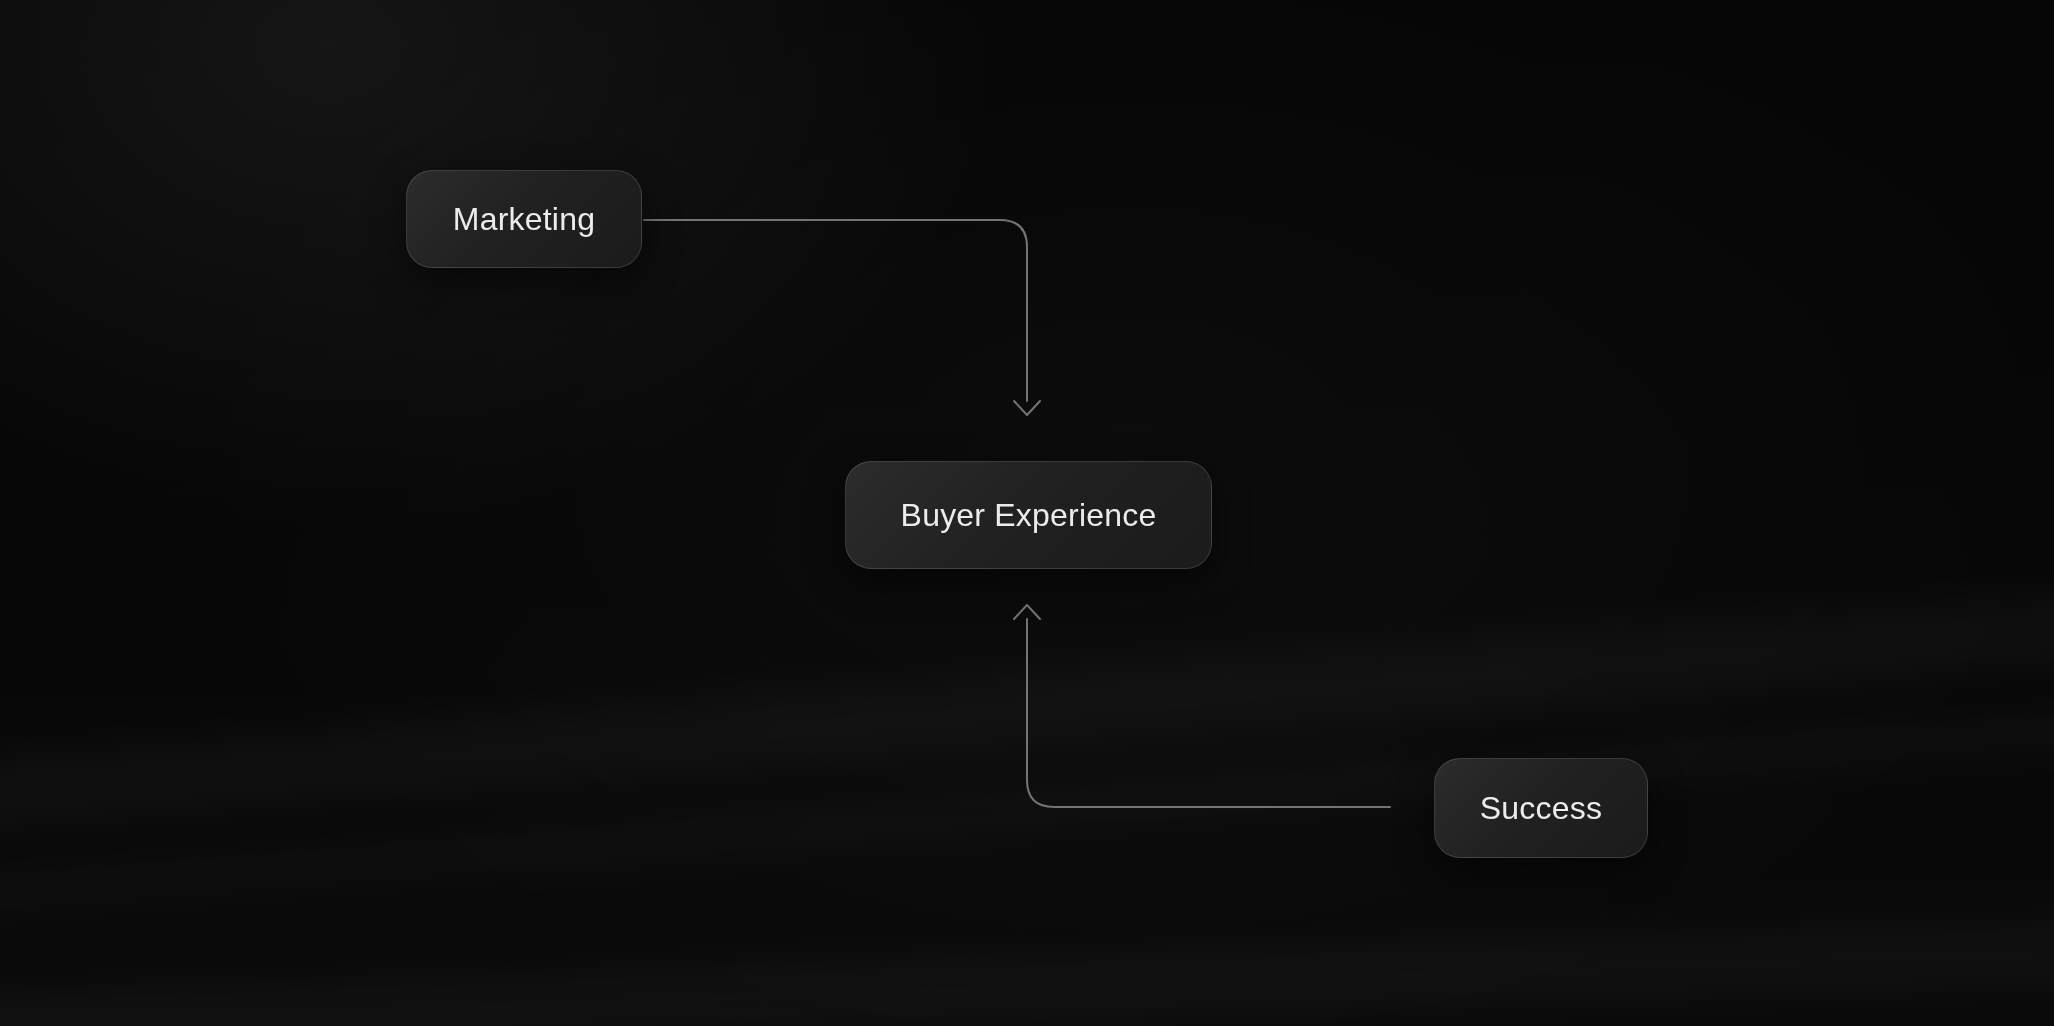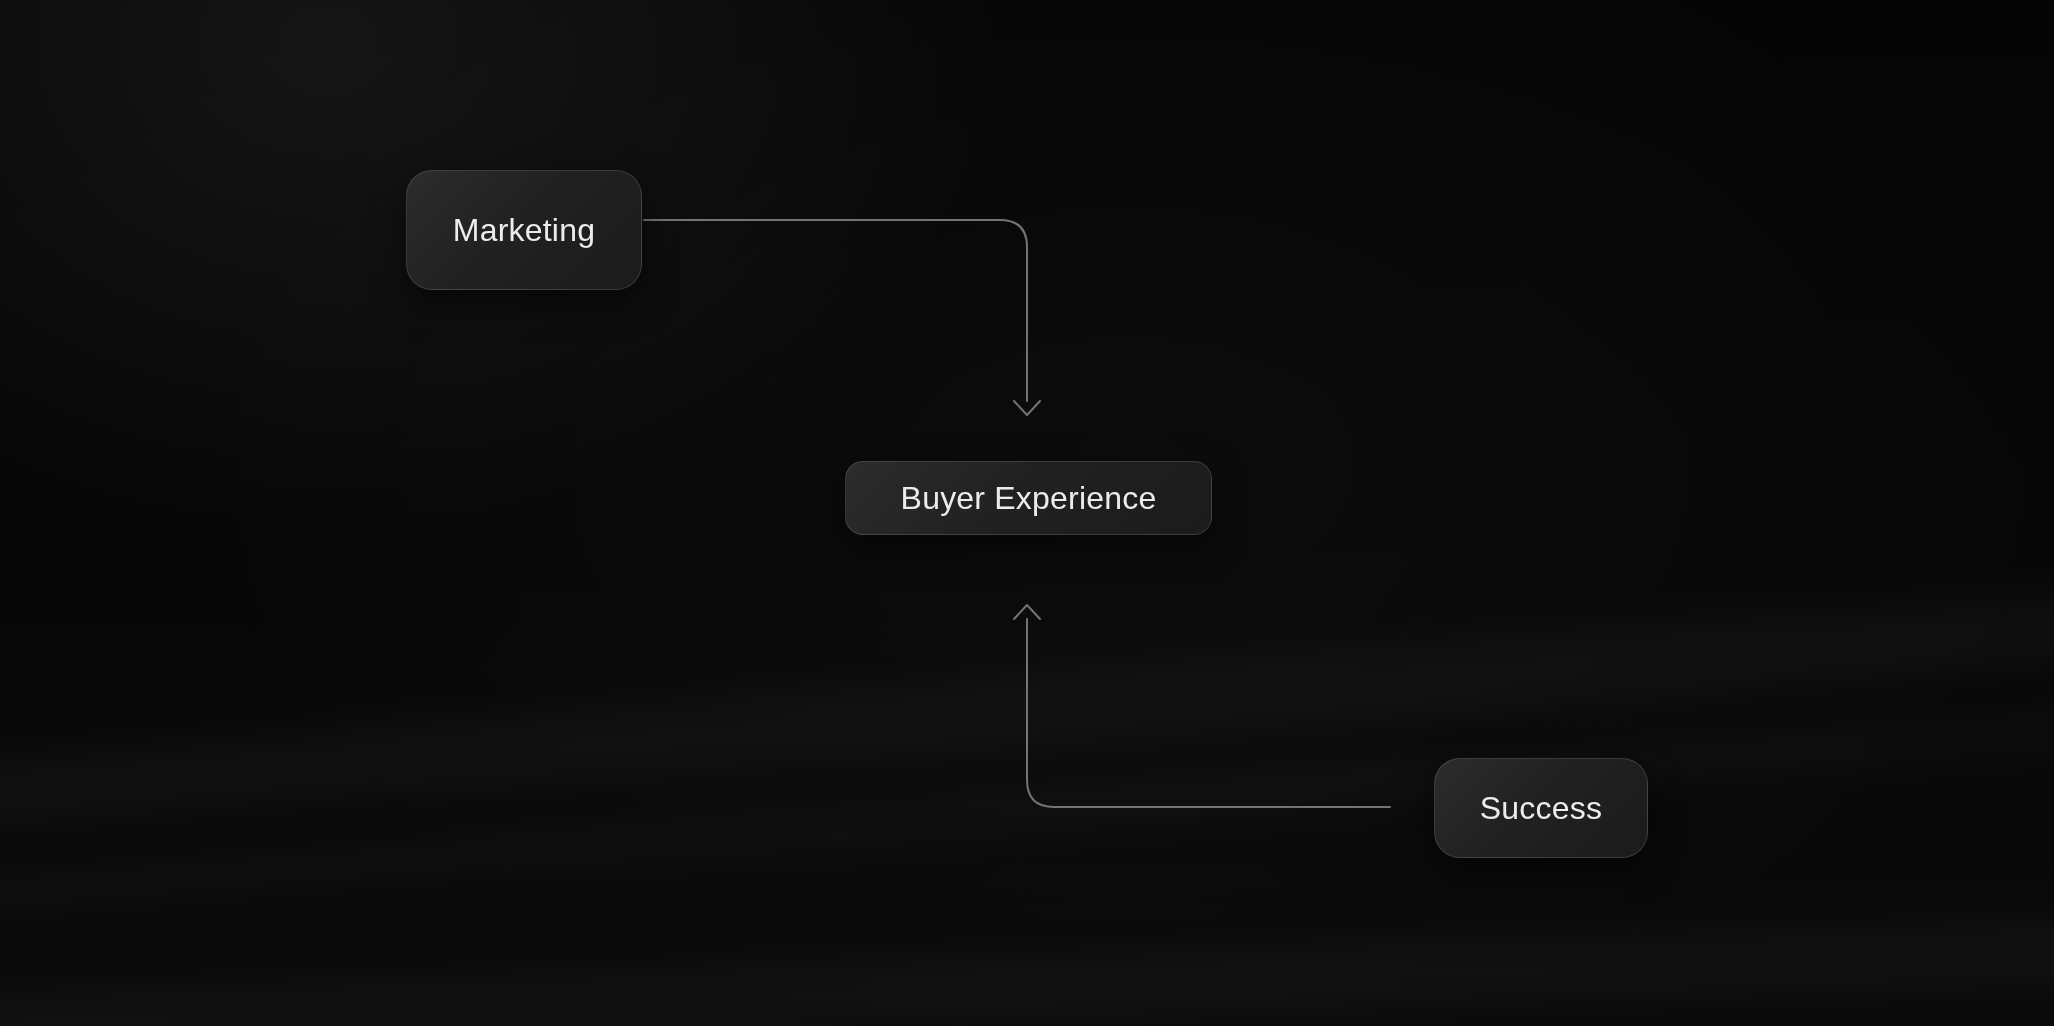--- a/index.html
+++ b/index.html
@@ -64,22 +64,22 @@
     background: linear-gradient(135deg, #2c2c2c 0%, #212121 45%, #1b1b1b 100%);
     border: 1px solid rgba(255,255,255,0.13);
     border-radius: 26px;
     box-shadow: 0 12px 34px rgba(0,0,0,0.55);
     color: #ececec;
     font-size: 32px;
     letter-spacing: 0.2px;
     white-space: nowrap;
   }
 
-  .node-marketing        { left: 406px;  top: 170px; width: 236px; height: 120px; }
-  .node-buyer-experience { left: 845px;  top: 461px; width: 367px; height: 74px; border-radius: 18px; }
+  .node-marketing        { left: 406px;  top: 170px; width: 236px; height: 98px; }
+  .node-buyer-experience { left: 845px;  top: 461px; width: 367px; height: 108px; }
   .node-success          { left: 1392px; top: 758px; width: 214px; height: 100px; margin-left: 42px; }
 </style>
 </head>
 <body>
 
 <div class="stage">
 
   <div class="streak streak-1"></div>
   <div class="streak streak-2"></div>
   <div class="streak streak-3"></div>

